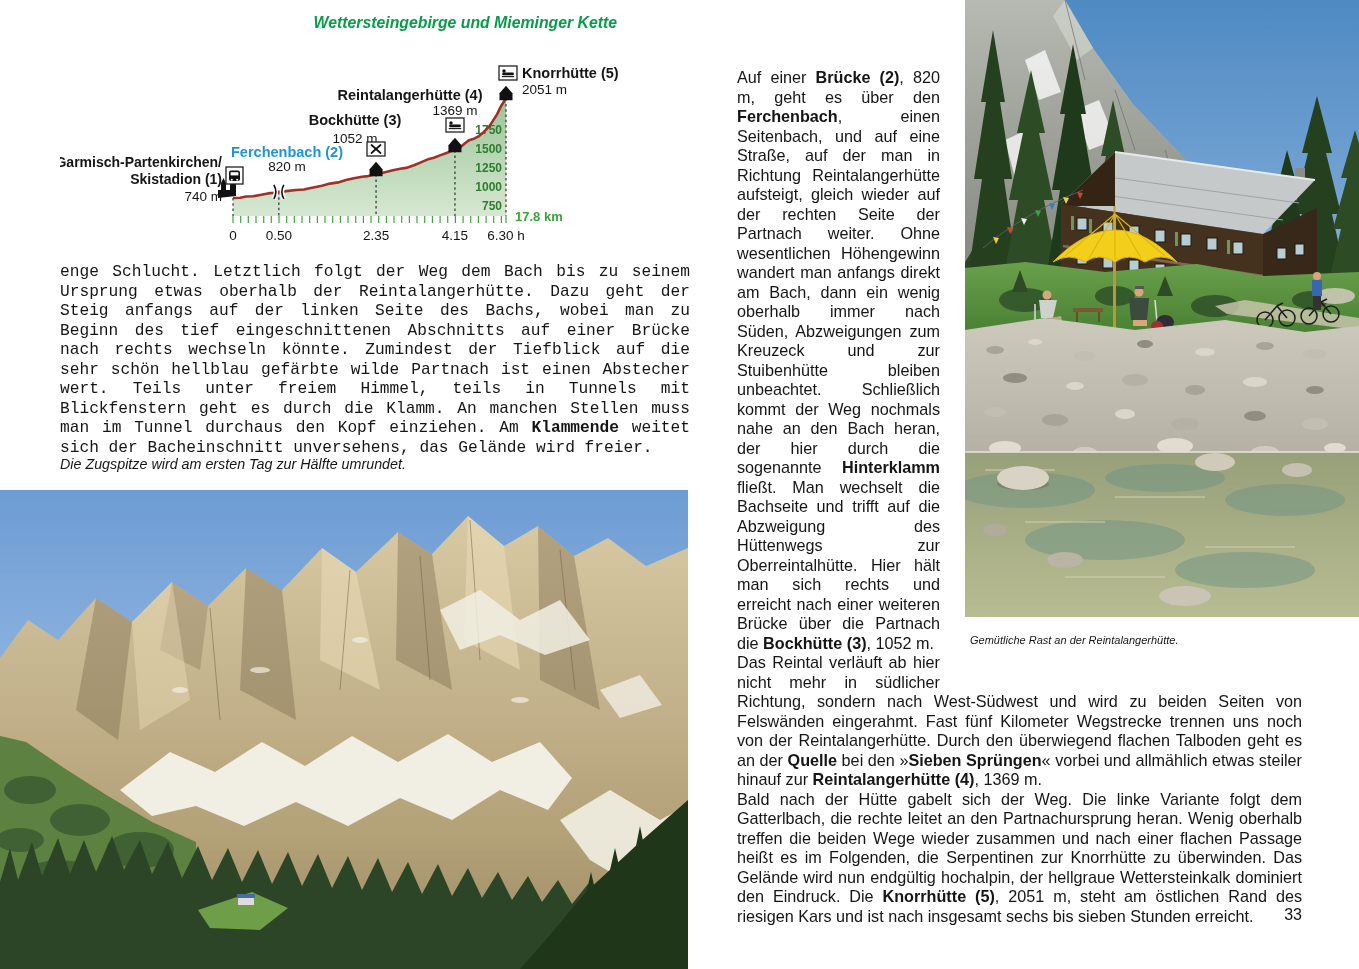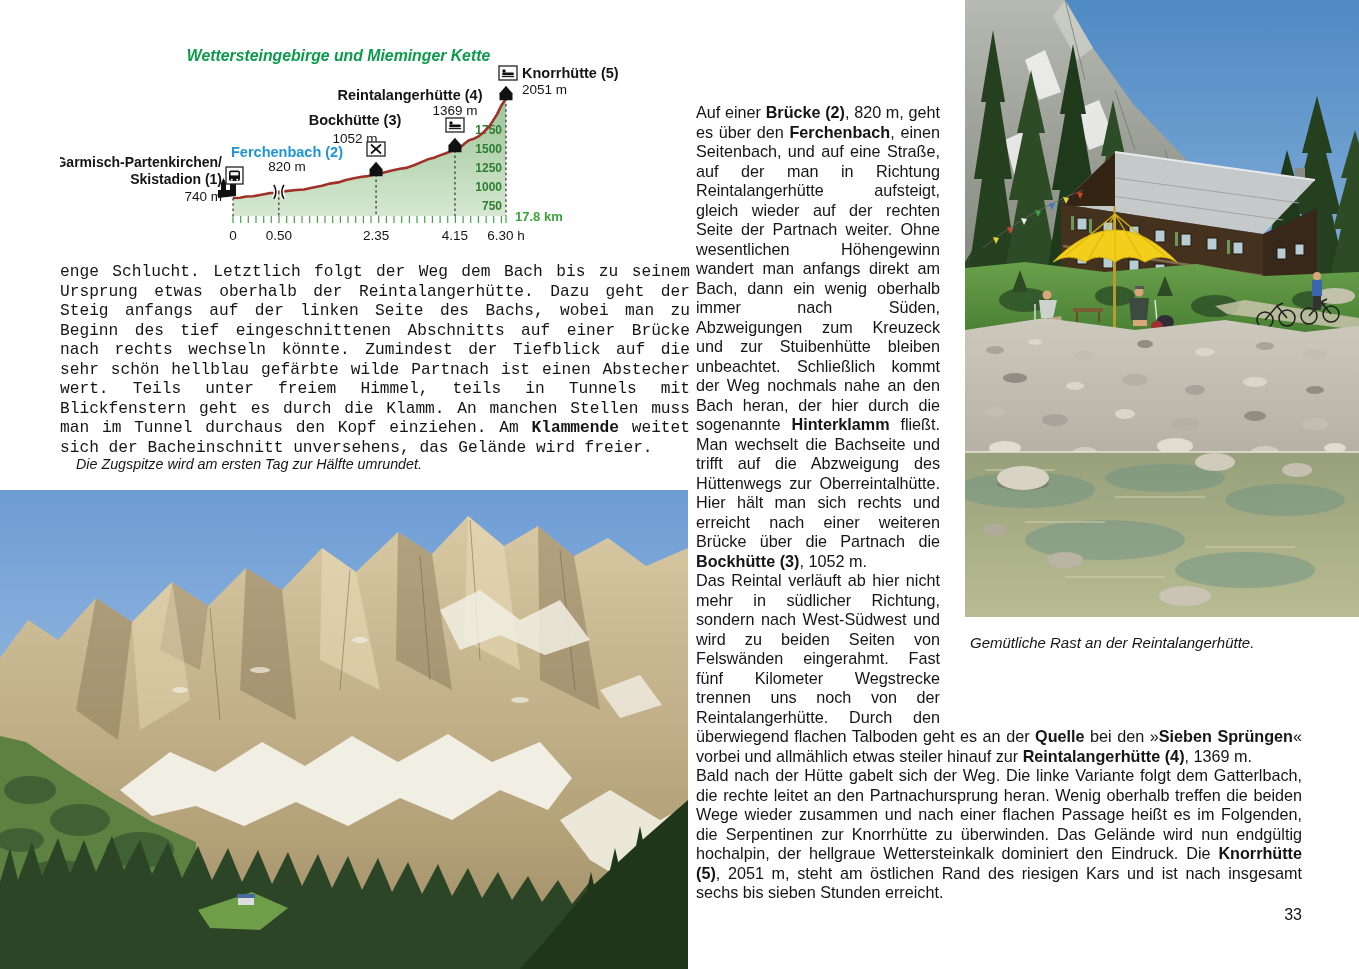--- a/index.html
+++ b/index.html
@@ -1,32 +1,32 @@
 <!DOCTYPE html>
 <html><head>
 <meta charset="utf-8">
 <style>
   html,body{margin:0;padding:0;background:#ffffff;}
   .page{position:relative;width:1359px;height:969px;background:#fff;overflow:hidden;
         font-family:"Liberation Sans",sans-serif;color:#151515;}
-  .header{position:absolute;left:60px;top:47px;width:557px;text-align:center;
+  .header{position:absolute;left:60px;top:14px;width:557px;text-align:right;
           font-size:15.8px;font-weight:bold;font-style:italic;color:#0b9b4b;}
   #chart{position:absolute;left:60px;top:58px;}
   #chart text{font-family:"Liberation Sans",sans-serif;}
   .left-text{position:absolute;left:60px;top:263px;width:630px;font-family:Liberation Mono, monospace;}
   .left-text p, .right-col p{margin:0;text-align:justify;font-size:16.2px;line-height:19.5px;}
-  .left-caption{position:absolute;left:60px;top:456px;font-size:14.3px;font-style:italic;margin-left:16px;}
+  .left-caption{position:absolute;left:60px;top:456px;font-size:14.3px;font-style:italic;}
   .photo{position:absolute;display:block;}
   .photo-left{left:0;top:490px;}
-  .right-col{position:absolute;left:696px;top:68px;right:0;margin-top:35px;}
+  .right-col{position:absolute;left:737px;top:68px;right:0;}
   .right-col .spacer{float:right;width:419px;height:610px;}
   .right-col p{margin-right:57px;}
   .right-photo{position:absolute;top:0;right:0;width:394px;}
   .right-photo svg{display:block;}
-  .photo-caption{margin:17px 8px 0 5px;font-size:15px;font-style:italic;}
+  .photo-caption{margin:17px 8px 0 5px;font-size:11px;font-style:italic;}
   .page-number{position:absolute;top:906px;right:57px;font-size:16px;}
   b{font-weight:bold;}
 </style>
 </head>
 <body>
 
 <div class="page">
 
   <div class="header">Wettersteingebirge und Mieminger Kette</div>
 

